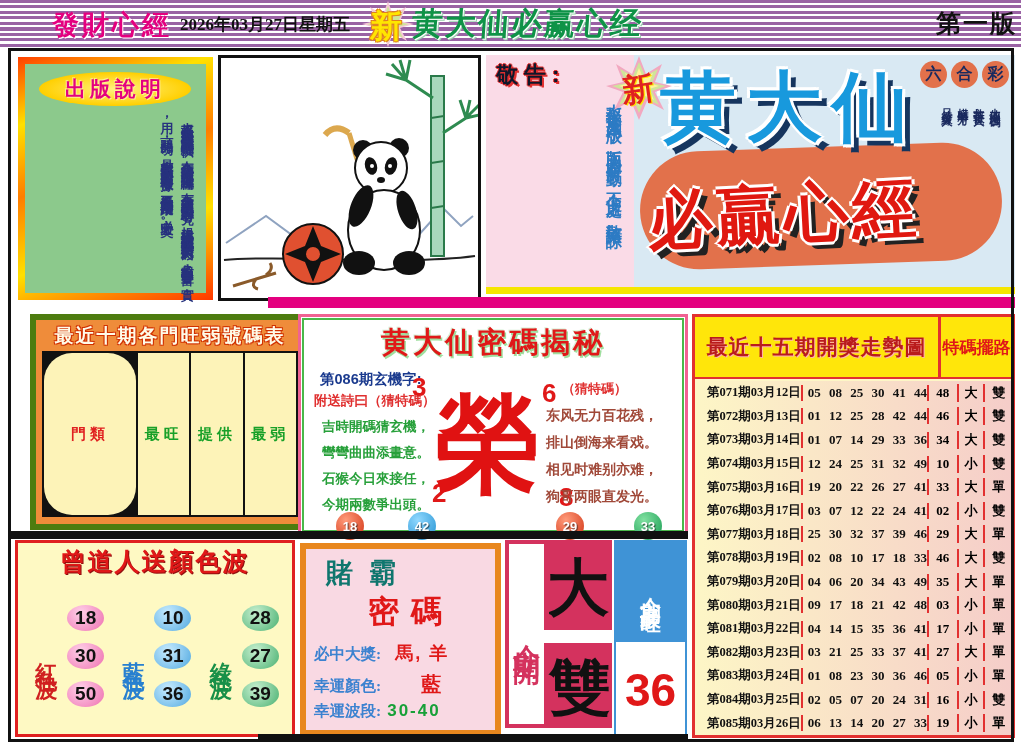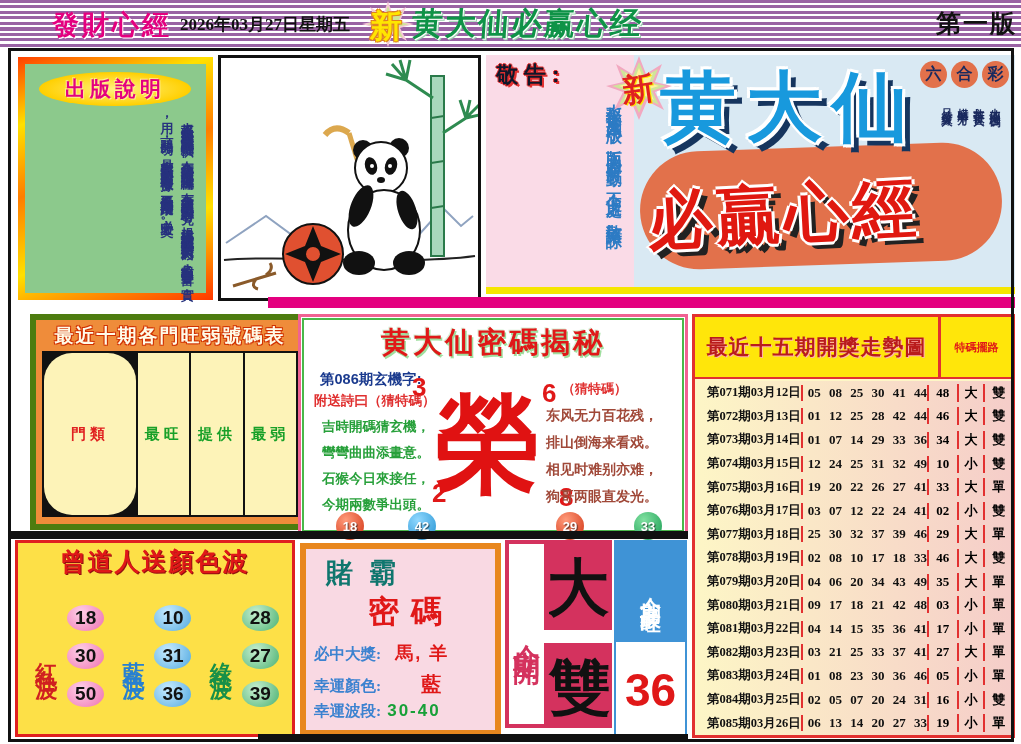--- a/index.html
+++ b/index.html
@@ -105,33 +105,33 @@
   .ball-green { background:radial-gradient(circle at 35% 28%,#80e0a0,#159a50); }
   .balls-left { position:absolute; left:32px; top:192px; display:flex; gap:44px; }
   .balls-right { position:absolute; left:252px; top:192px; display:flex; gap:50px; }
 
   
   .trend { left:692px; top:314px; width:323px; height:424px; border:3px solid #e23030; background:#fdf6c6; }
   .trend-header { display:flex; height:62px; background:#ffe60a; border-bottom:2px solid #e23030; }
   .trend-title { flex:1; display:flex; align-items:center; justify-content:center; font-size:21px; font-weight:bold;
     color:#b91c1c; letter-spacing:1px; text-shadow:1px 1px 0 #ffb0b0; }
   .trend-sub { width:74px; border-left:3px solid #e23030; display:flex; align-items:center; justify-content:center;
-    font-size:11px; font-weight:bold; color:#e01818; }
+    font-size:17px; font-weight:bold; color:#e01818; }
   .trend-body { position:absolute; left:0; right:0; top:64px; bottom:0;
     background:linear-gradient(90deg,#fdf6c6,#f5cdc9); display:flex; flex-direction:column; }
   .tr-row { flex:1; display:flex; align-items:center; font-family:"Liberation Serif", serif; }
   .tr-issue { width:106px; padding-left:12px; font-size:12.5px; font-weight:bold; color:#111; white-space:nowrap; }
   .tr-nums { flex:1; border-left:2px solid #e23030; padding-left:5px; font-size:13px; font-weight:bold; color:#111;
     word-spacing:5px; white-space:nowrap; }
   .tr-spec { width:30px; border-left:2px solid #e23030; text-align:center; font-size:13px; font-weight:bold; }
   .tr-size { width:27px; border-left:2px solid #e23030; text-align:center; font-size:13px; font-weight:bold; }
   .tr-par { width:29px; border-left:2px solid #e23030; text-align:center; font-size:13px; font-weight:bold; }
 
   
-  .waves { left:15px; top:540px; width:280px; height:197px; background:#fde047; border:3px solid #e02020; }
+  .waves { left:15px; top:540px; width:280px; height:197px; background:#fef9c3; border:3px solid #e02020; }
   .waves-title { text-align:center; font-size:25px; font-weight:bold; color:#e01818; letter-spacing:2px; margin-top:2px;
     text-shadow:1px 1px 0 #901010; }
   .wave-groups { position:absolute; left:6px; right:6px; top:38px; bottom:4px; display:flex; }
   .wave-group { flex:1; display:flex; align-items:center; justify-content:center; gap:6px; }
   .wave-label { writing-mode:vertical-rl; font-size:22px; font-weight:bold; letter-spacing:8px;
     font-family:"Liberation Serif", serif; }
   .wave-red .wave-label { color:#d02020; } .wave-blue .wave-label { color:#2880d0; } .wave-green .wave-label { color:#189048; }
   .wave-balls { display:flex; flex-direction:column; gap:12px; }
   .wave-ball { width:37px; height:26px; border-radius:50%; display:flex; align-items:center; justify-content:center;
     font-size:19px; font-weight:bold; color:#111; }

